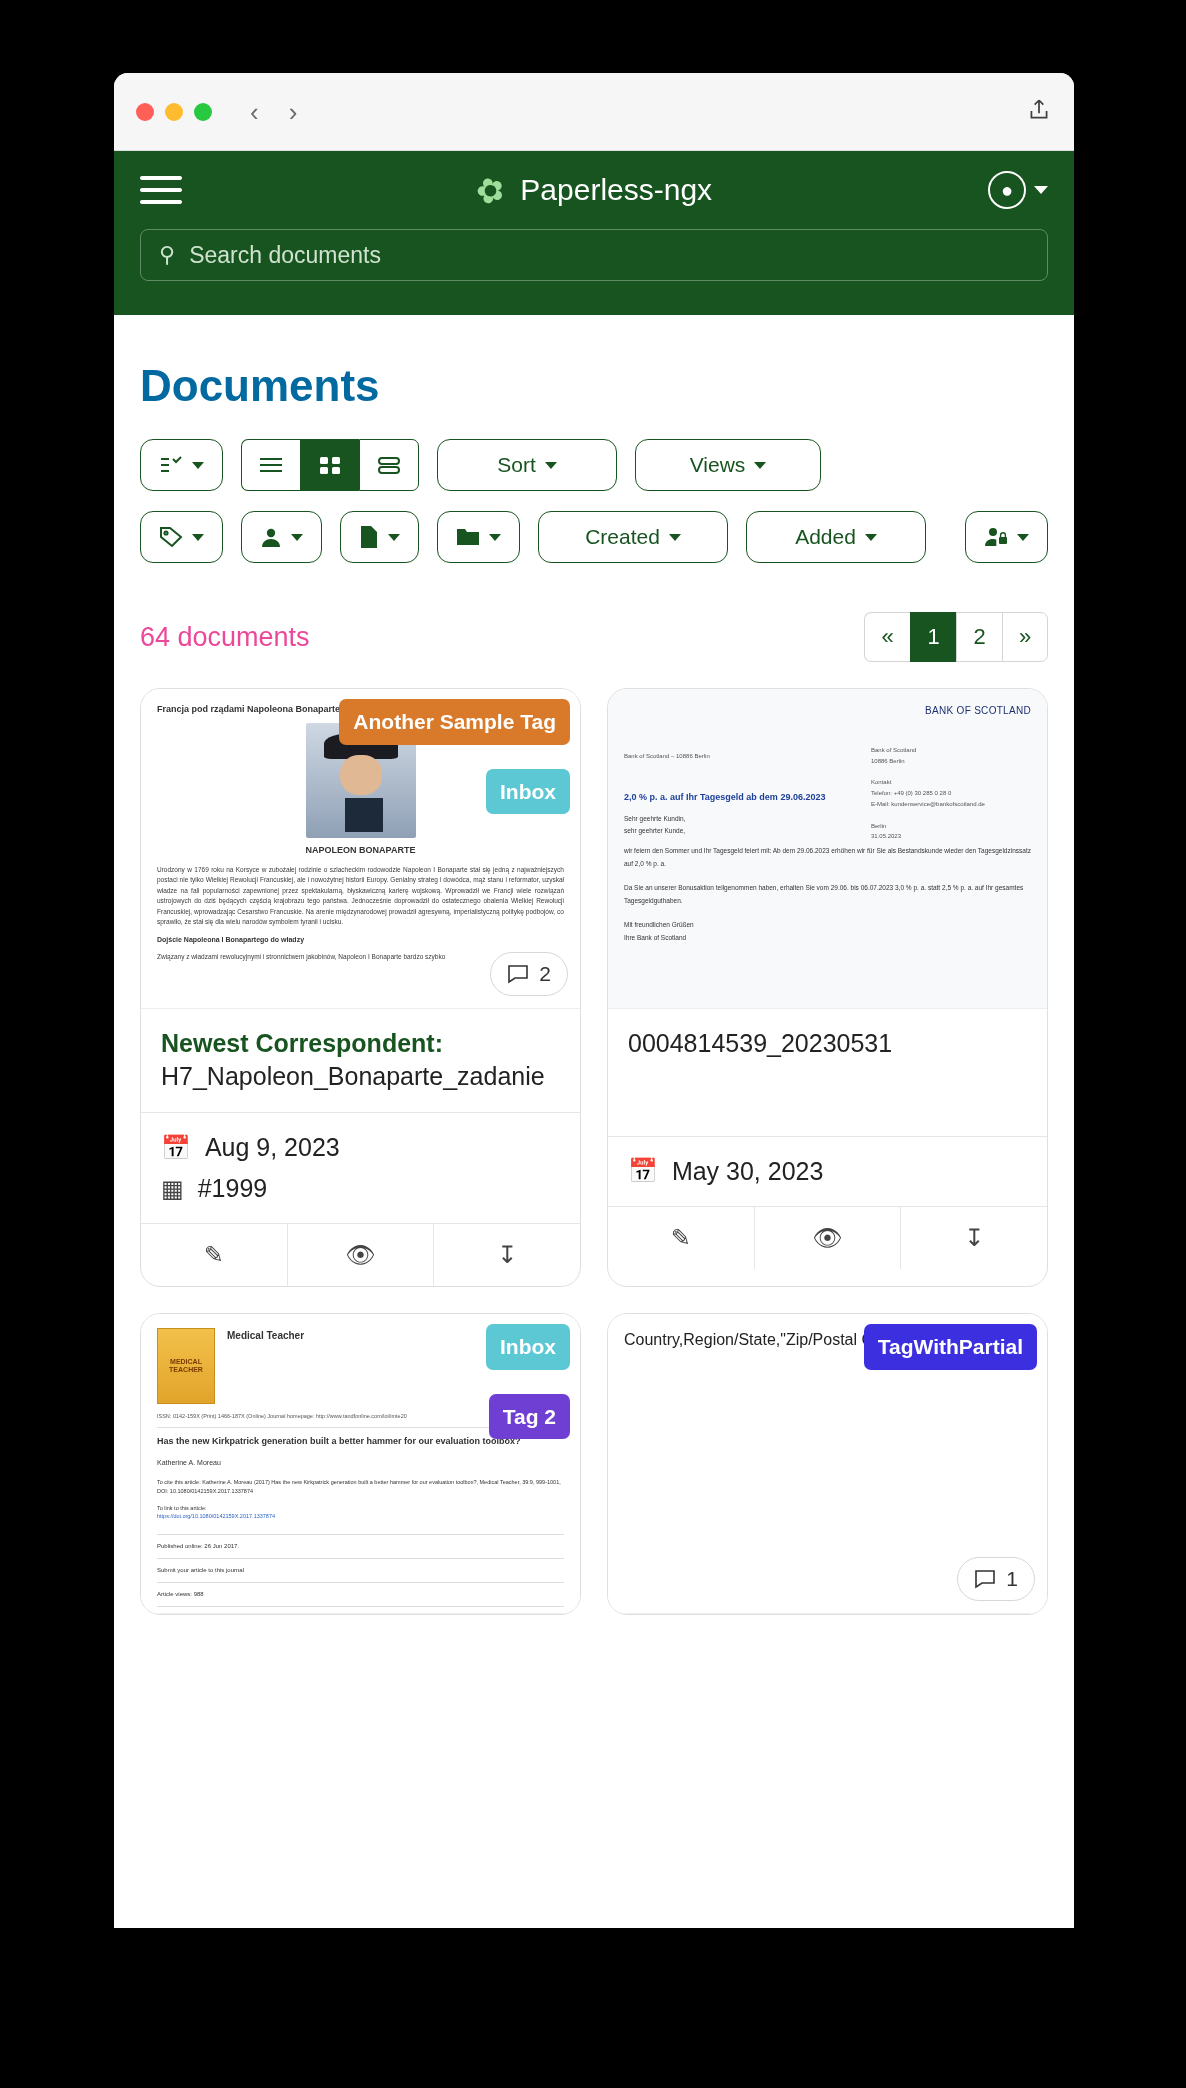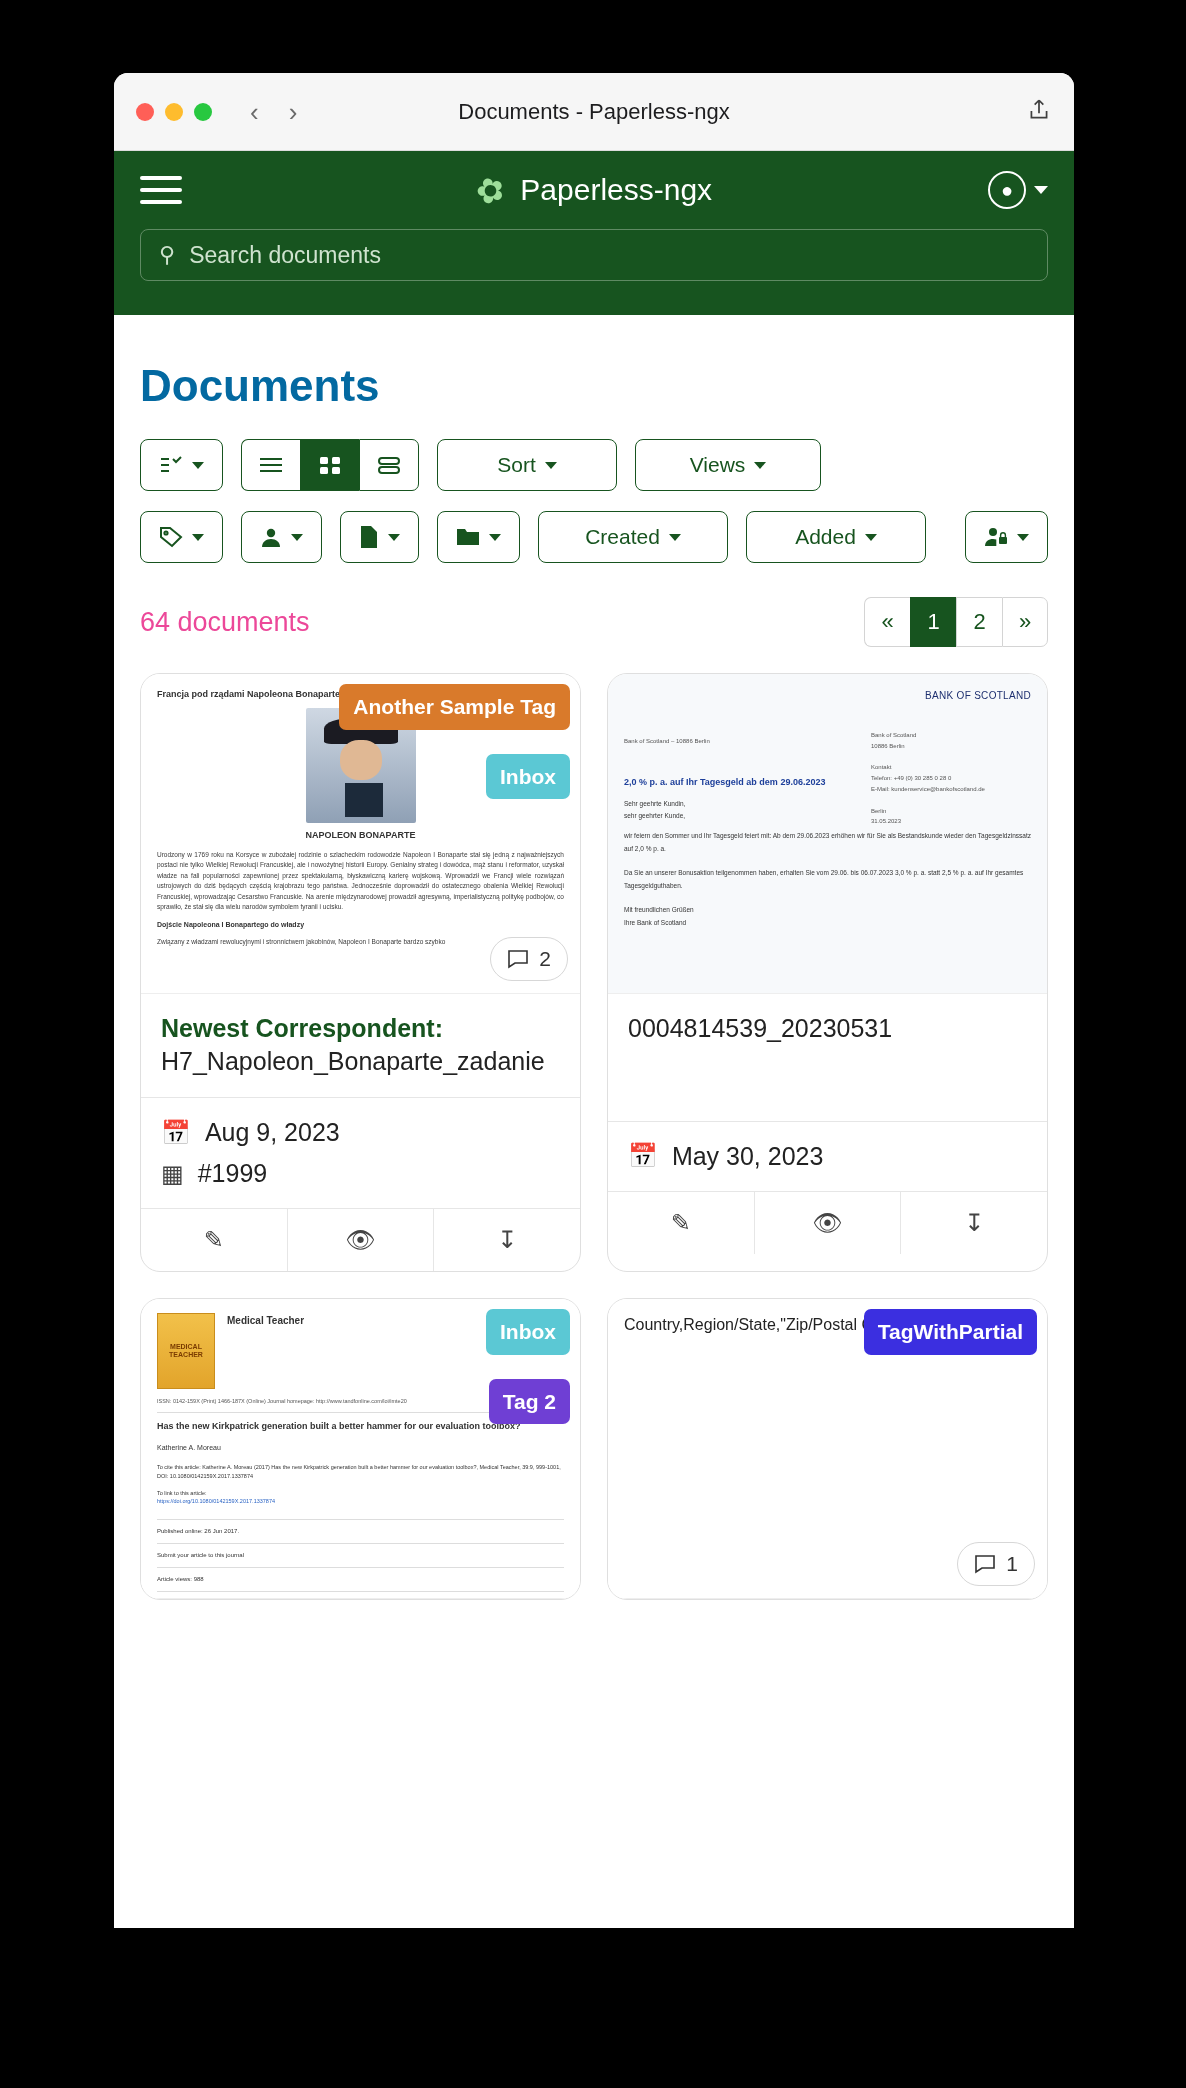--- a/index.html
+++ b/index.html
@@ -87,21 +87,21 @@
   .searchbox .mag { color: #cfe3cf; font-size: 22px; }
   .searchbox .ph { color: #cfe3cf; font-size: 23px; }
   
   .main { padding: 26px 26px 0 26px; background: #fff; }
   h1.page-title { font-size: 44px; margin: 20px 0 28px 0; font-weight: 700; color: #0369a1; }
   .toolbar-row { display: flex; align-items: center; gap: 18px; margin-bottom: 20px; flex-wrap: nowrap; }
   .btn {
     border: 1px solid #17541f;
     color: #17541f;
     background: #fff;
-    border-radius: 8px;
+    border-radius: 13px;
     height: 52px;
     display: inline-flex; align-items: center; justify-content: center; gap: 9px;
     padding: 16px 18px;
     font-size: 21px;
     cursor: pointer;
     white-space: nowrap;
   }
   .btn.icon-only { padding: 0 16px; }
   .btn .cr { width: 0; height: 0; border-left: 6px solid transparent; border-right: 6px solid transparent; border-top: 7px solid currentColor; }
   .group { display: flex; }
@@ -114,21 +114,21 @@
     border: 1px solid #17541f; border-radius: 7px;
     height: 56px; width: 100%;
     display: flex; align-items: center;
   }
   .filterbox .sel {
     display: flex; align-items: center; gap: 10px;
     height: 100%; padding: 0 18px;
     color: #17541f; font-size: 23px;
     border-right: 1px solid #17541f;
   }
-  .icon-filters { display: flex; gap: 18px; margin-bottom: 34px; }
+  .icon-filters { display: flex; gap: 18px; margin-bottom: 49px; }
   .icon-filters .spacer { flex: 1; }
   .countrow { display: flex; align-items: center; margin-bottom: 26px; }
   .doccount { font-size: 27px; color: #ec4899; }
   .pager { margin-left: auto; display: flex; }
   .pg {
     min-width: 46px; height: 50px;
     border: 1px solid #d4d4d4;
     display: flex; align-items: center; justify-content: center;
     font-size: 22px; color: #17541f; background: #fff;
     border-right-width: 0; padding: 0 14px; cursor: pointer;
@@ -220,21 +220,20 @@
     <div class="titlebar">
       <div class="traffic">
         <div class="dot red"></div>
         <div class="dot yellow"></div>
         <div class="dot green"></div>
       </div>
       <div class="navbtns">
         <span>‹</span>
         <span>›</span>
       </div>
-      <div class="win-title">Documents - Paperless-ngx</div>
       <div class="share-icon">
         <svg width="26" height="26" viewBox="0 0 24 24" fill="none" stroke="#3f3f3f" stroke-width="1.6">
           <path d="M12 3v12M12 3l-4 4M12 3l4 4"></path>
             <path d="M5 13v6h14v-6"></path>
         </svg>
       </div>
     </div>
 
     <div class="appheader">
       <div class="appbar">

